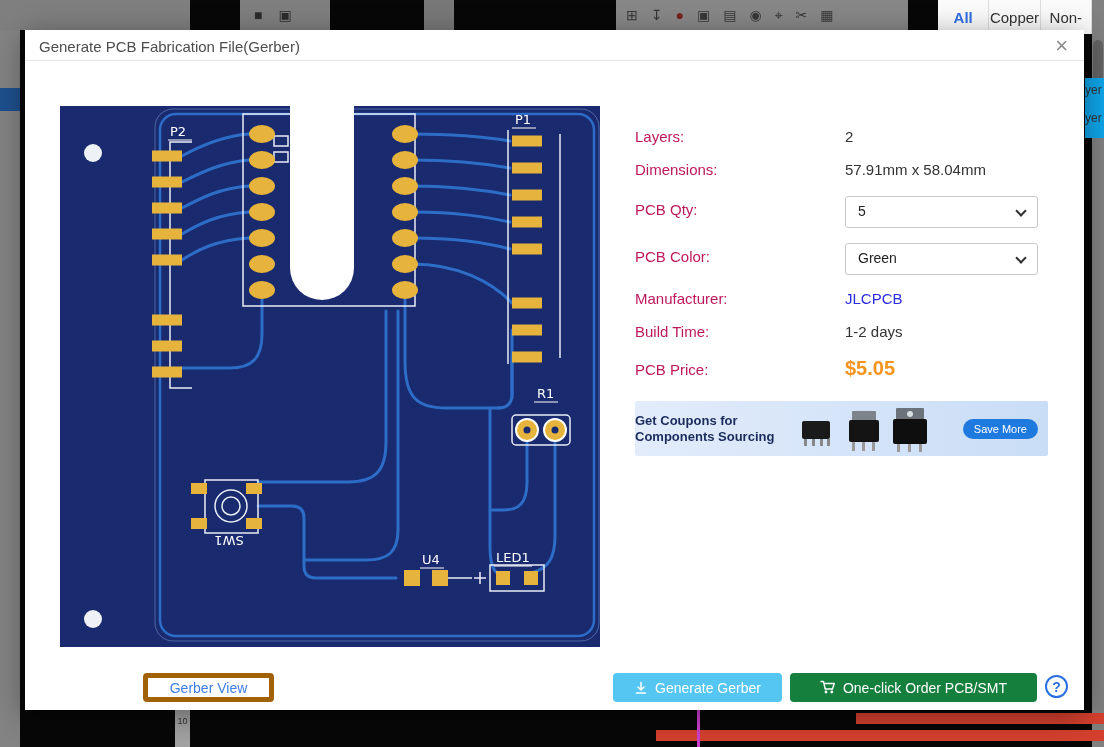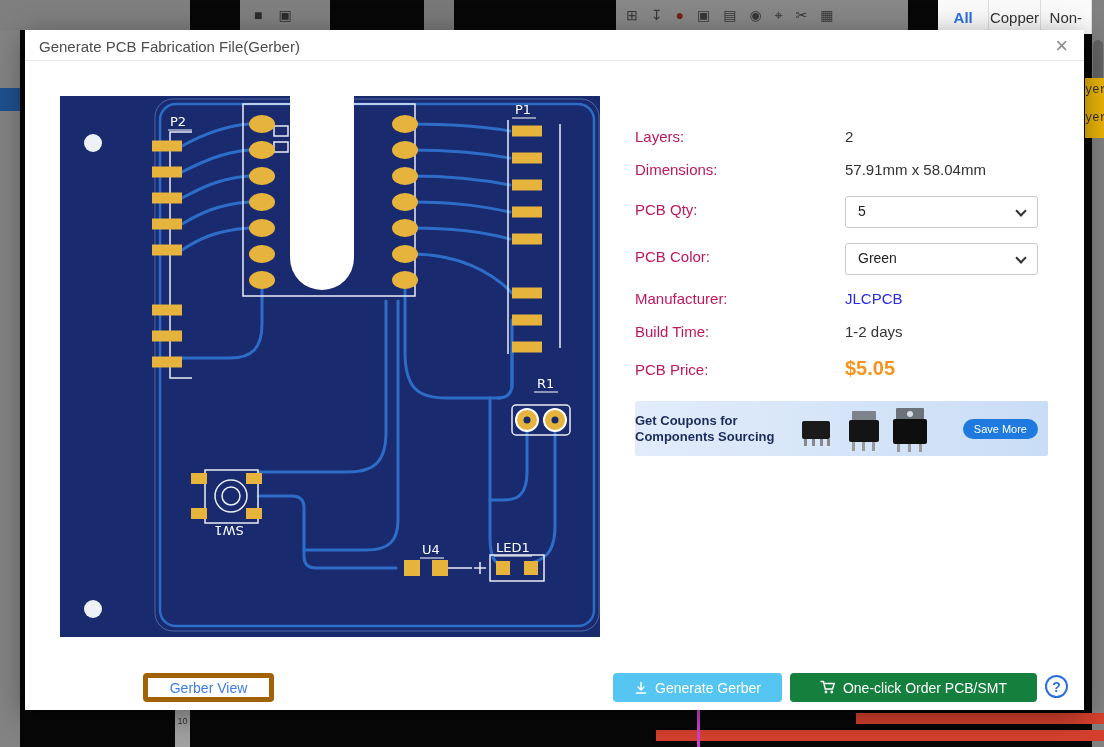--- a/index.html
+++ b/index.html
@@ -21,37 +21,37 @@
   .ruler { left:175px; top:670px; width:15px; height:77px; background:#a2a2a2; z-index:6;
            font-size:9px; color:#333; text-align:center; padding-top:46px; }
   .scrollbar { left:1092px; top:0; width:12px; height:747px; background:#c6c6c6; }
   .scroll-thumb { left:1093px; top:40px; width:10px; height:80px; background:#999; border-radius:5px; }
 
   .layer-tabs { left:938px; top:0; width:154px; height:34px; background:#fafafa; z-index:6;
                 display:flex; font-size:15px; }
   .layer-tab { flex:1; display:flex; align-items:center; justify-content:center;
                border-right:1px solid #ddd; color:#333; height:100%; }
   .layer-tab.active { color:#2f6fe4; font-weight:bold; box-shadow:inset 0 -2px 0 #2f6fe4; }
-  .yer-frag { left:1085px; width:19px; height:32px; background:#eab308; z-index:6;
-              overflow:hidden; font-size:12px; color:#333; line-height:24px;font-family:Liberation Mono, monospace; }
+  .yer-frag { left:1085px; width:19px; height:32px; background:#0ea5e9; z-index:6;
+              overflow:hidden; font-size:12px; color:#333; line-height:24px; }
 
   .red-trace { background:#d6402e; z-index:6; }
   .magenta-trace { background:#cf3ecf; z-index:6; }
 
   #overlay { position:absolute; inset:0; background:rgba(0,0,0,0.35); z-index:5; }
 
   
   #dialog { position:absolute; left:25px; top:30px; width:1059px; height:680px;
             background:#fff; border-radius:0; box-shadow:0 6px 28px rgba(0,0,0,.4); z-index:10; }
   .dlg-header { position:absolute; left:0; top:0; right:0; height:31px;
                 border-bottom:1px solid #e6e6e6; }
   .dlg-title { position:absolute; left:14px; top:8px; font-size:15px; color:#4d4d4d; }
   .dlg-close { position:absolute; right:16px; top:3px; font-size:22px; color:#8a8a8a; cursor:pointer; }
 
-  .pcb-preview { position:absolute; left:35px; top:66px; width:540px; height:541px; background:#ec4899; }
+  .pcb-preview { position:absolute; left:35px; top:76px; width:540px; height:541px; background:#ec4899; }
 
   
   .info { position:absolute; left:610px; top:66px; width:413px; height:500px; font-size:15px; color:#333; }
   .irow { position:absolute; left:0; width:413px; height:22px; }
   .ilabel { position:absolute; left:0; color:#be185d; }
   .ivalue { position:absolute; left:210px; color:#333; }
   .iselect { position:absolute; left:210px; width:193px; height:32px; border:1px solid #c9c9c9;
              border-radius:3px; background:#fff; cursor:pointer; }
   .iselect .val { position:absolute; left:12px; top:6px; font-size:14px; color:#222; }
   .chev { position:absolute; right:12px; top:10px; width:8px; height:8px;

